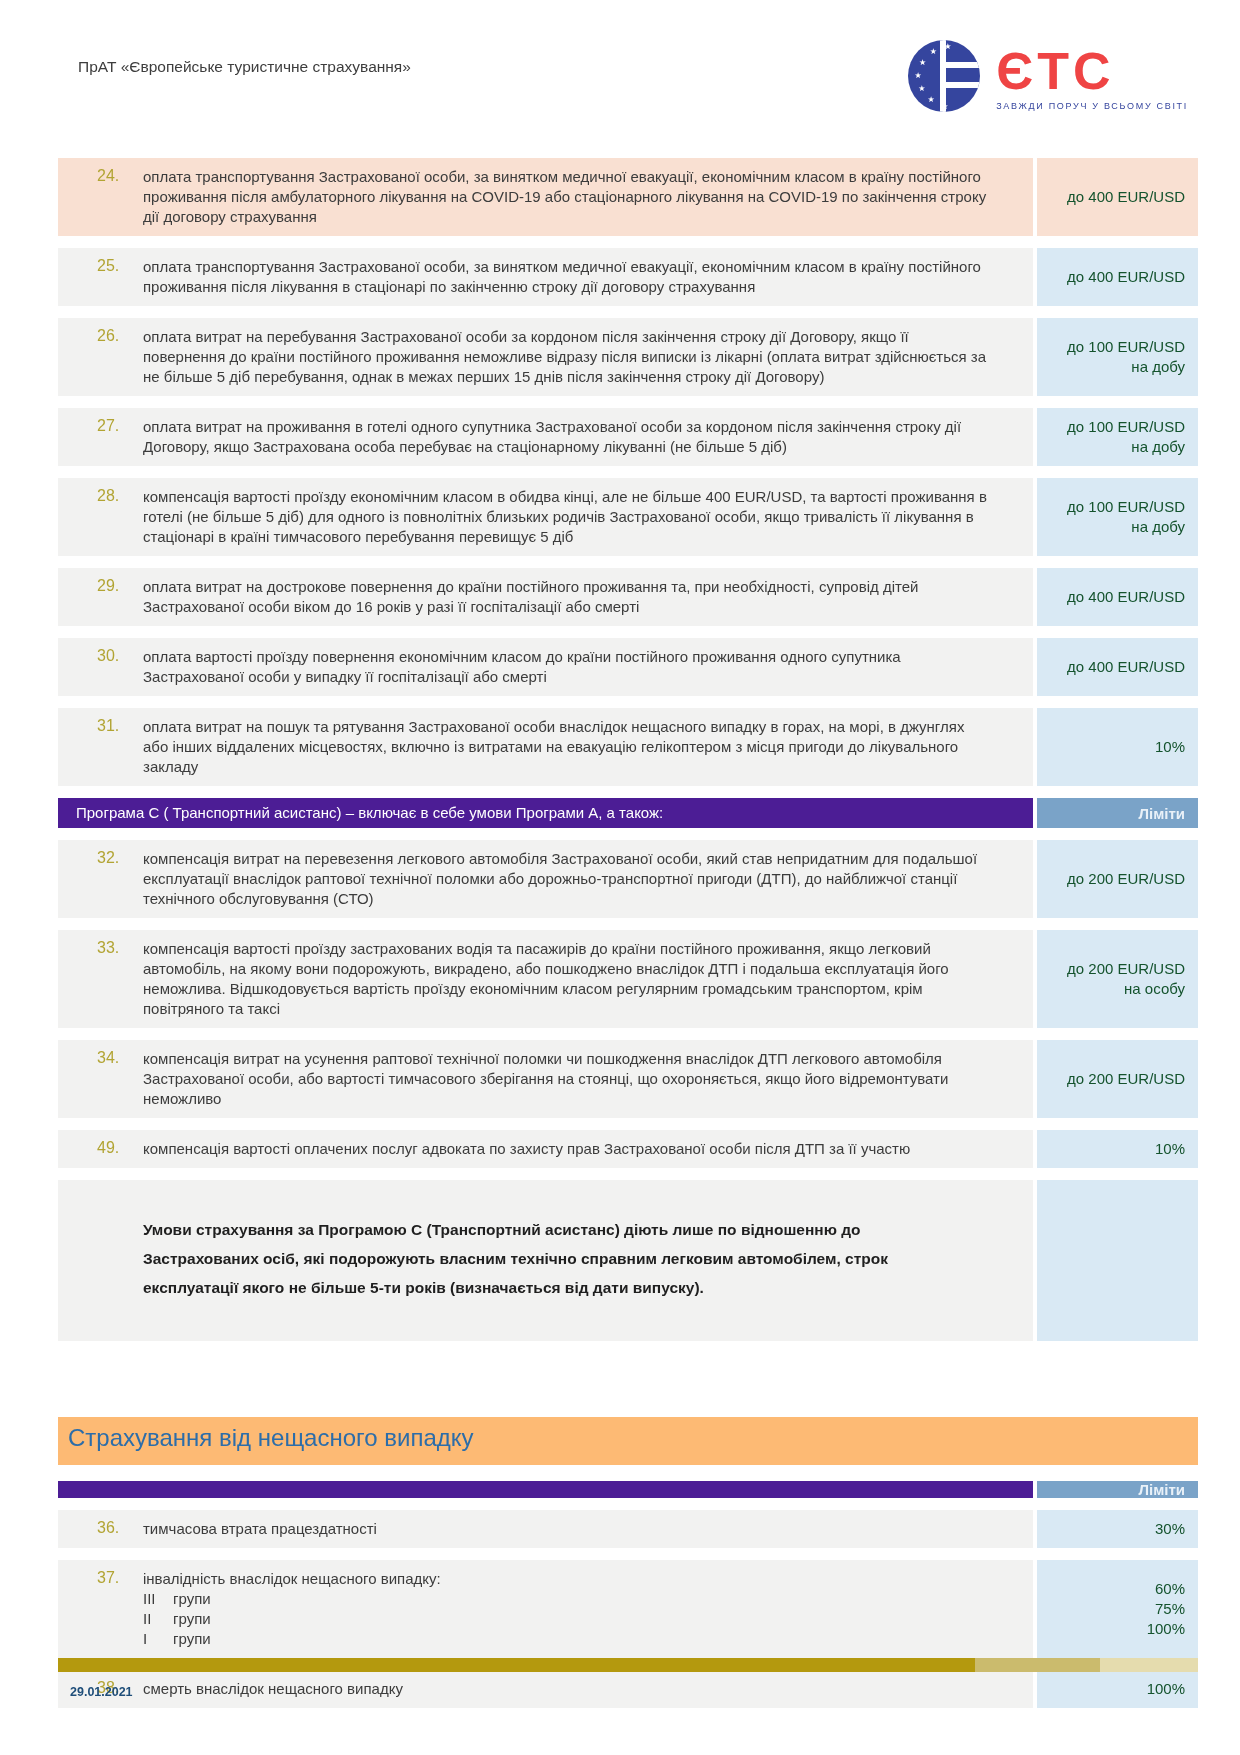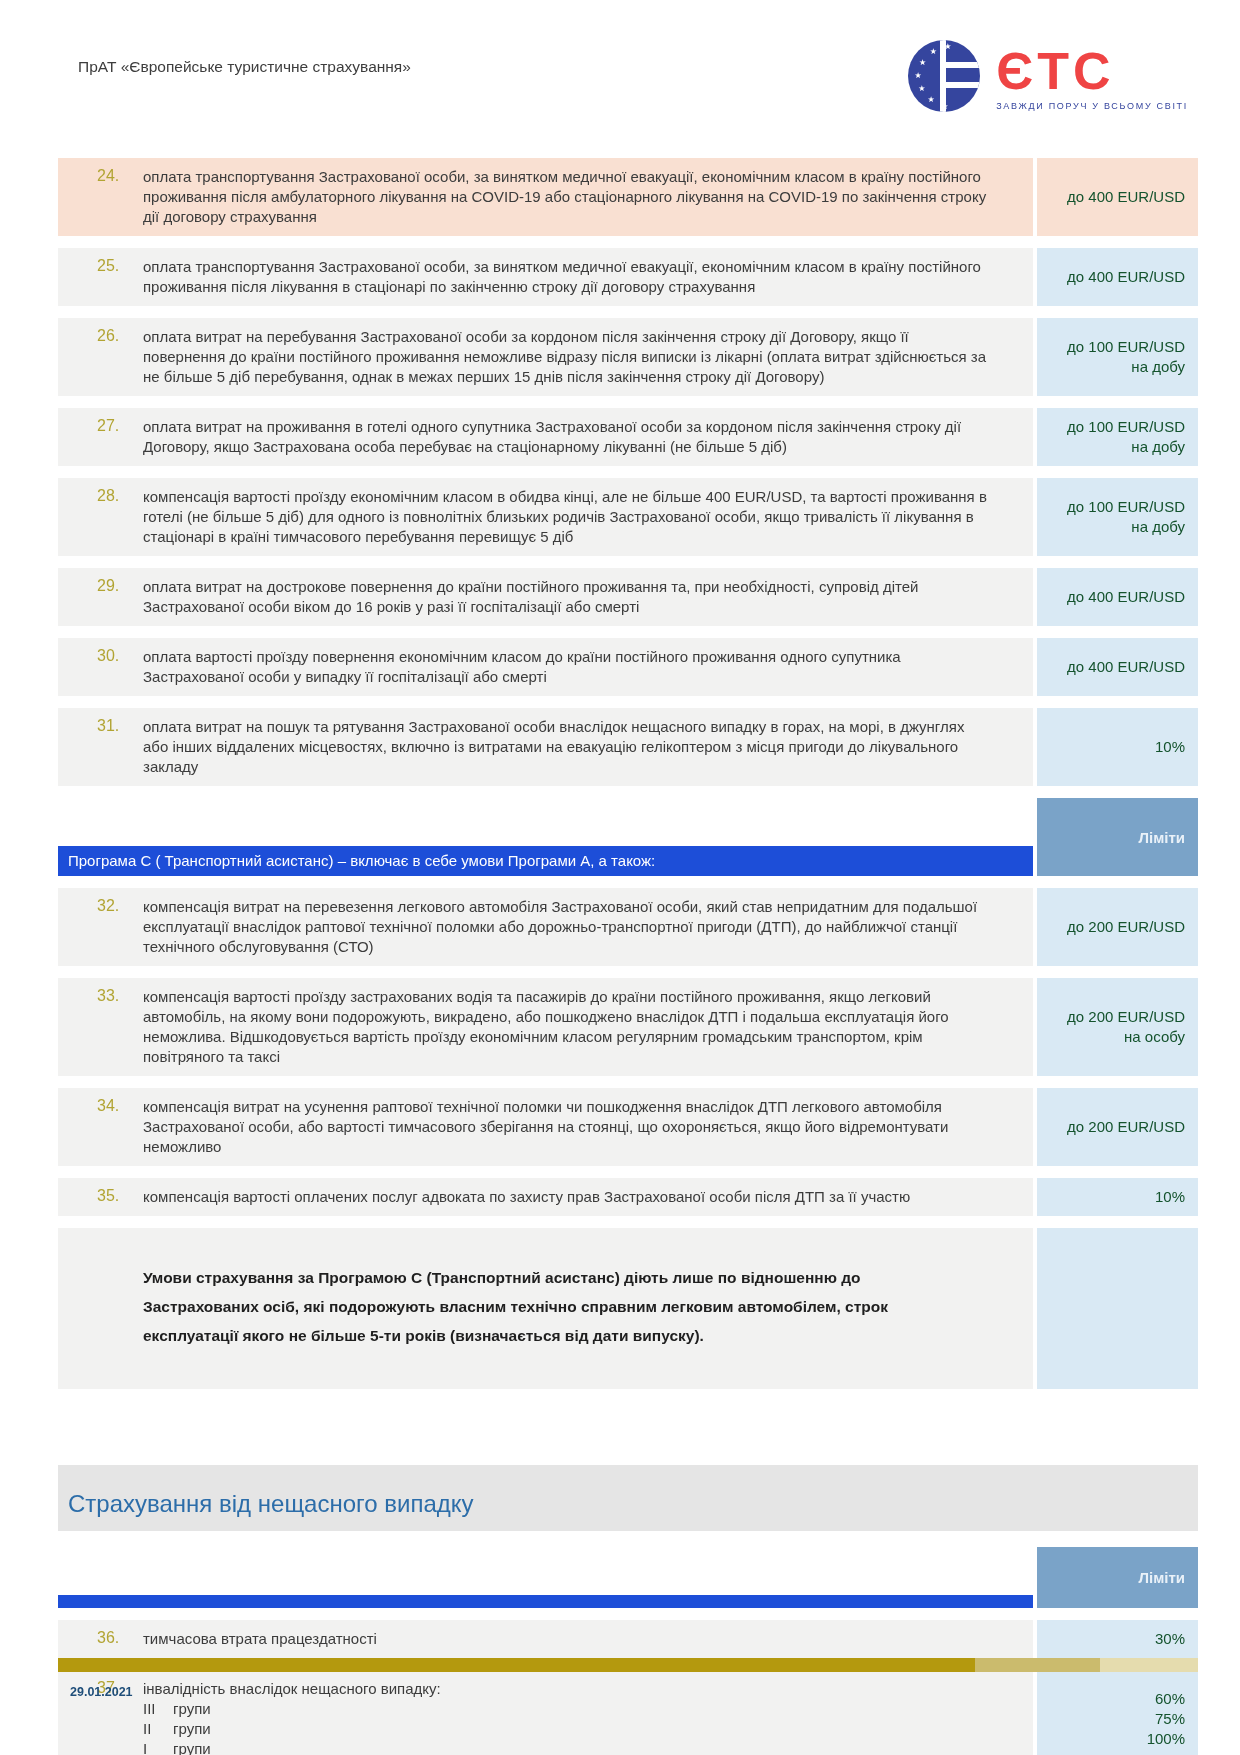--- a/index.html
+++ b/index.html
@@ -25,32 +25,32 @@
   .row{display:flex;gap:4px;}
   .main{flex:1;background:#f2f2f1;display:flex;padding:9px 0;}
   .main.pink{background:#f9e0d2;}
   .num{width:85px;box-sizing:border-box;padding-left:39px;font-size:16px;color:#b2a433;flex-shrink:0;}
   .txt{flex:1;font-size:15px;line-height:20px;color:#3c3c3c;padding-right:42px;}
   .limit{width:161px;flex-shrink:0;background:#d9e9f4;display:flex;flex-direction:column;
          justify-content:center;align-items:flex-end;padding:6px 13px 6px 0;box-sizing:border-box;
          font-size:15px;line-height:20px;color:#14532d;text-align:right;}
   .limit.pink{background:#f9e0d2;}
 
-  .band-main{flex:1;background:#1d4ed8;color:#fff;font-size:15px;padding:6px 0 7px 10px;margin-top:48px;}
+  .band-main{flex:1;background:#4c1d95;color:#fff;font-size:15px;padding:6px 0 7px 18px;}
   .band-limit{width:161px;flex-shrink:0;background:#7aa3c8;color:#e9f1f8;display:flex;align-items:center;
               justify-content:flex-end;padding-right:13px;box-sizing:border-box;font-size:15px;font-weight:bold;}
 
   .note-txt{flex:1;font-size:15.5px;line-height:29px;font-weight:bold;color:#1f1f1f;
             padding:26px 110px 30px 85px;}
 
   .subline{padding-left:0;}
   .roman{display:inline-block;width:30px;}
 
   .spacer{height:52px;}
-  .section-title{background:#e5e5e5;color:#2c6da9;font-size:24px;padding:25px 0 13px 10px;}
+  .section-title{background:#fdba74;color:#2c6da9;font-size:24px;padding:7px 0 13px 10px;}
   .band2{margin-top:4px;}
 
   
   .footer-bar{position:absolute;top:1658px;left:58px;width:1140px;height:14px;display:flex;}
   .seg1{width:80.4%;background:#b4990e;}
   .seg2{width:11%;background:#cbbb6d;}
   .seg3{width:8.6%;background:#e5dcae;}
   .footer-date{position:absolute;top:1685px;left:70px;font-size:12.5px;font-weight:bold;color:#1f4e79;}
 </style>
 </head>
@@ -196,21 +196,21 @@
         <div class="num">34.</div>
         <div class="txt">компенсація витрат на усунення раптової технічної поломки чи пошкодження внаслідок ДТП легкового автомобіля Застрахованої особи, або вартості тимчасового зберігання на стоянці, що охороняється, якщо його відремонтувати неможливо</div>
       </div>
       <div class="limit">
         <div>до 200 EUR/USD</div>
       </div>
     </div>
 
     <div class="row">
       <div class="main">
-        <div class="num">35.</div>
+        <div class="num">49.</div>
         <div class="txt">компенсація вартості оплачених послуг адвоката по захисту прав Застрахованої особи після ДТП за її участю</div>
       </div>
       <div class="limit">
         <div>10%</div>
       </div>
     </div>
 
     <div class="row">
       <div class="main">
         <div class="note-txt">Умови страхування за Програмою C (Транспортний асистанс) діють лише по відношенню до Застрахованих осіб, які подорожують власним технічно справним легковим автомобілем, строк експлуатації якого не більше 5-ти років (визначається від дати випуску).</div>

